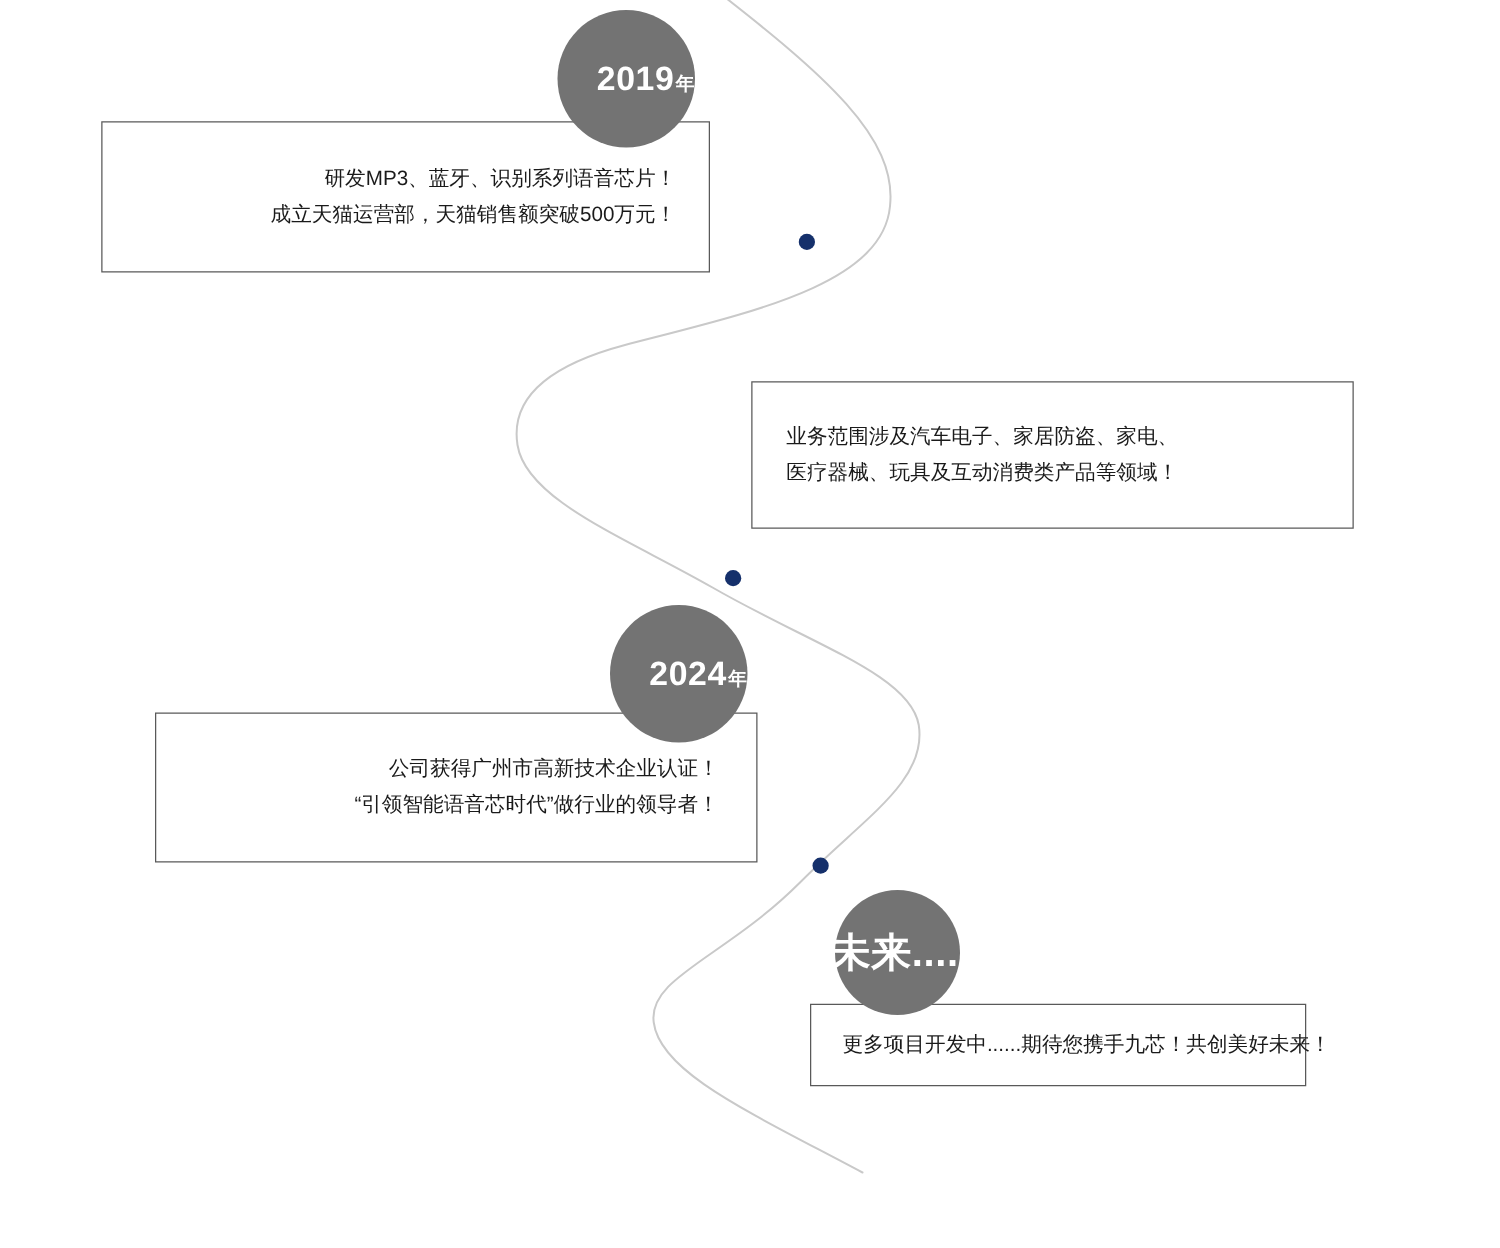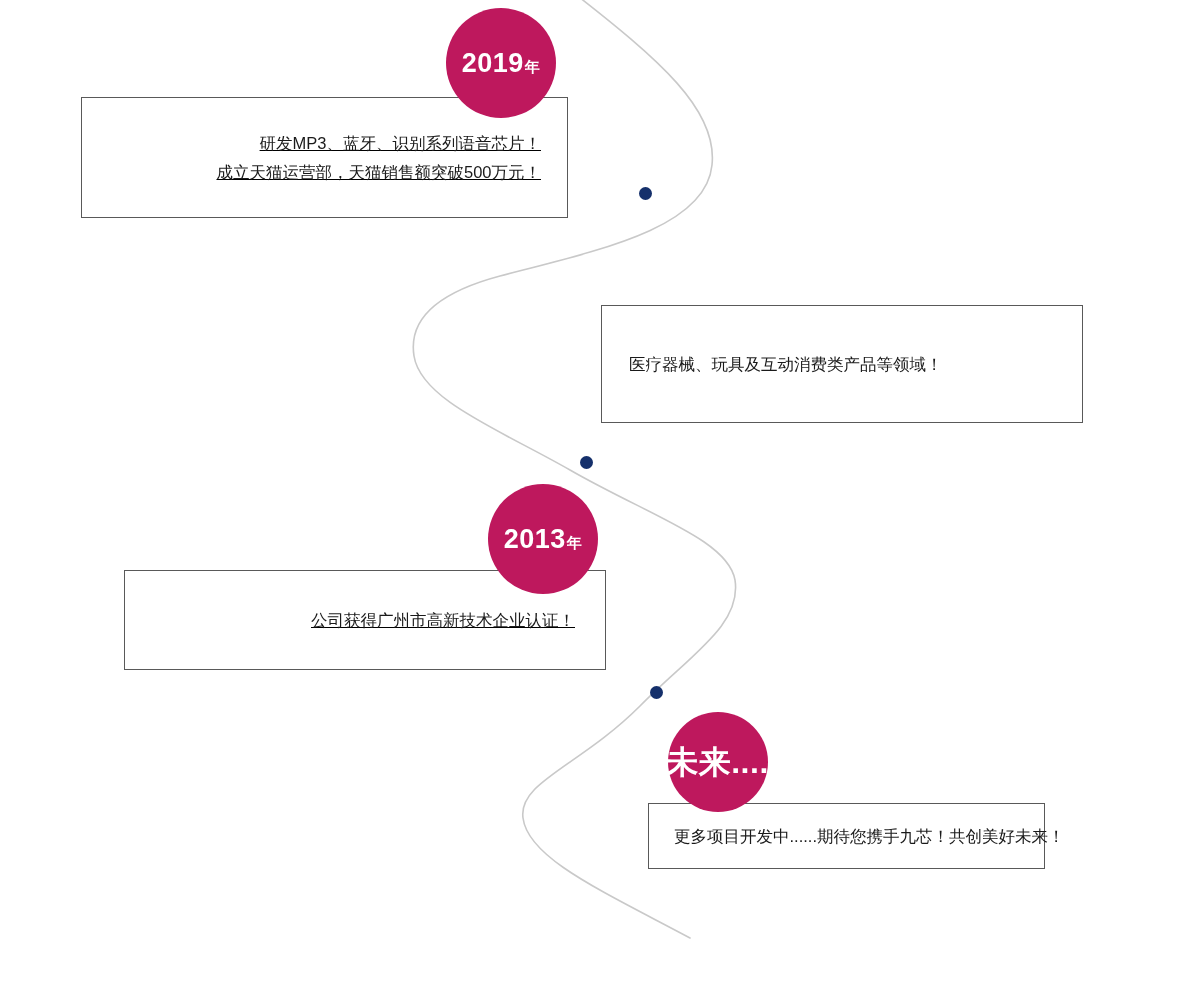--- a/index.html
+++ b/index.html
@@ -24,24 +24,24 @@
     left: 0;
     top: 0;
     width: 1200px;
     height: 998px;
     pointer-events: none;
   }
   
   .year-bubble {
     position: absolute;
     border-radius: 50%;
-    background: #be185d;
+    background: #737373;
     display: flex;
     align-items: center;
-    justify-content: center;
+    justify-content: flex-end;
     color: #ffffff;
     z-index: 3;
     box-sizing: border-box;
   }
   .year-bubble .year-label {
     font-weight: bold;
     letter-spacing: 0.5px;
     white-space: nowrap;
     line-height: 1;
     display: inline-block;
@@ -71,26 +71,26 @@
     display: flex;
     flex-direction: column;
     justify-content: center;
   }
   .info-line {
     font-size: 16.5px;
     color: #1a1a1a;
     line-height: 29px;
     white-space: nowrap;
   }
-  .align-right { align-items: flex-end;  text-align: center; text-decoration: underline; }
+  .align-right { align-items: flex-end;  text-align: center; }
   .align-left  { align-items: flex-start; text-align: left;  }
 
   .box-2019 { left: 81px;  top: 97px;  width: 487px; height: 121px; padding: 0 26px 0 20px; }
   .box-2020 { left: 601px; top: 305px; width: 482px; height: 118px; padding: 0 20px 0 27px; }
-  .box-2022 { left: 124px; top: 570px; width: 482px; height: 100px; padding: 0 30px 0 20px; }
+  .box-2022 { left: 124px; top: 570px; width: 482px; height: 120px; padding: 0 30px 0 20px; }
   .box-future{ left: 648px; top: 803px; width: 397px; height:  66px; padding: 0 20px 0 25px; }
 
   
   .node-dot {
     position: absolute;
     width: 13px;
     height: 13px;
     border-radius: 50%;
     background: #15306B;
     z-index: 4;
@@ -118,28 +118,30 @@
 
   <div class="info-box box-2019 align-right">
     <div class="info-line">研发MP3、蓝牙、识别系列语音芯片！</div>
     <div class="info-line">成立天猫运营部，天猫销售额突破500万元！</div>
   </div>
   <div class="year-bubble bubble-2019">
     <span class="year-label"><span class="year-num">2019</span><span class="year-suffix">年</span></span>
   </div>
 
   <div class="info-box box-2020 align-left">
+    <div class="info-line">业务范围涉及汽车电子、家居防盗、家电、</div>
     <div class="info-line">医疗器械、玩具及互动消费类产品等领域！</div>
   </div>
 
   <div class="info-box box-2022 align-right">
     <div class="info-line">公司获得广州市高新技术企业认证！</div>
+    <div class="info-line">“引领智能语音芯时代”做行业的领导者！</div>
   </div>
   <div class="year-bubble bubble-2022">
-    <span class="year-label"><span class="year-num">2013</span><span class="year-suffix">年</span></span>
+    <span class="year-label"><span class="year-num">2024</span><span class="year-suffix">年</span></span>
   </div>
 
   <div class="info-box box-future align-left">
     <div class="info-line">更多项目开发中......期待您携手九芯！共创美好未来！</div>
   </div>
   <div class="year-bubble bubble-future">
     <span class="year-label"><span class="year-num">未来....</span><span class="year-suffix"></span></span>
   </div>
 
   <div class="node-dot dot-1"></div>

